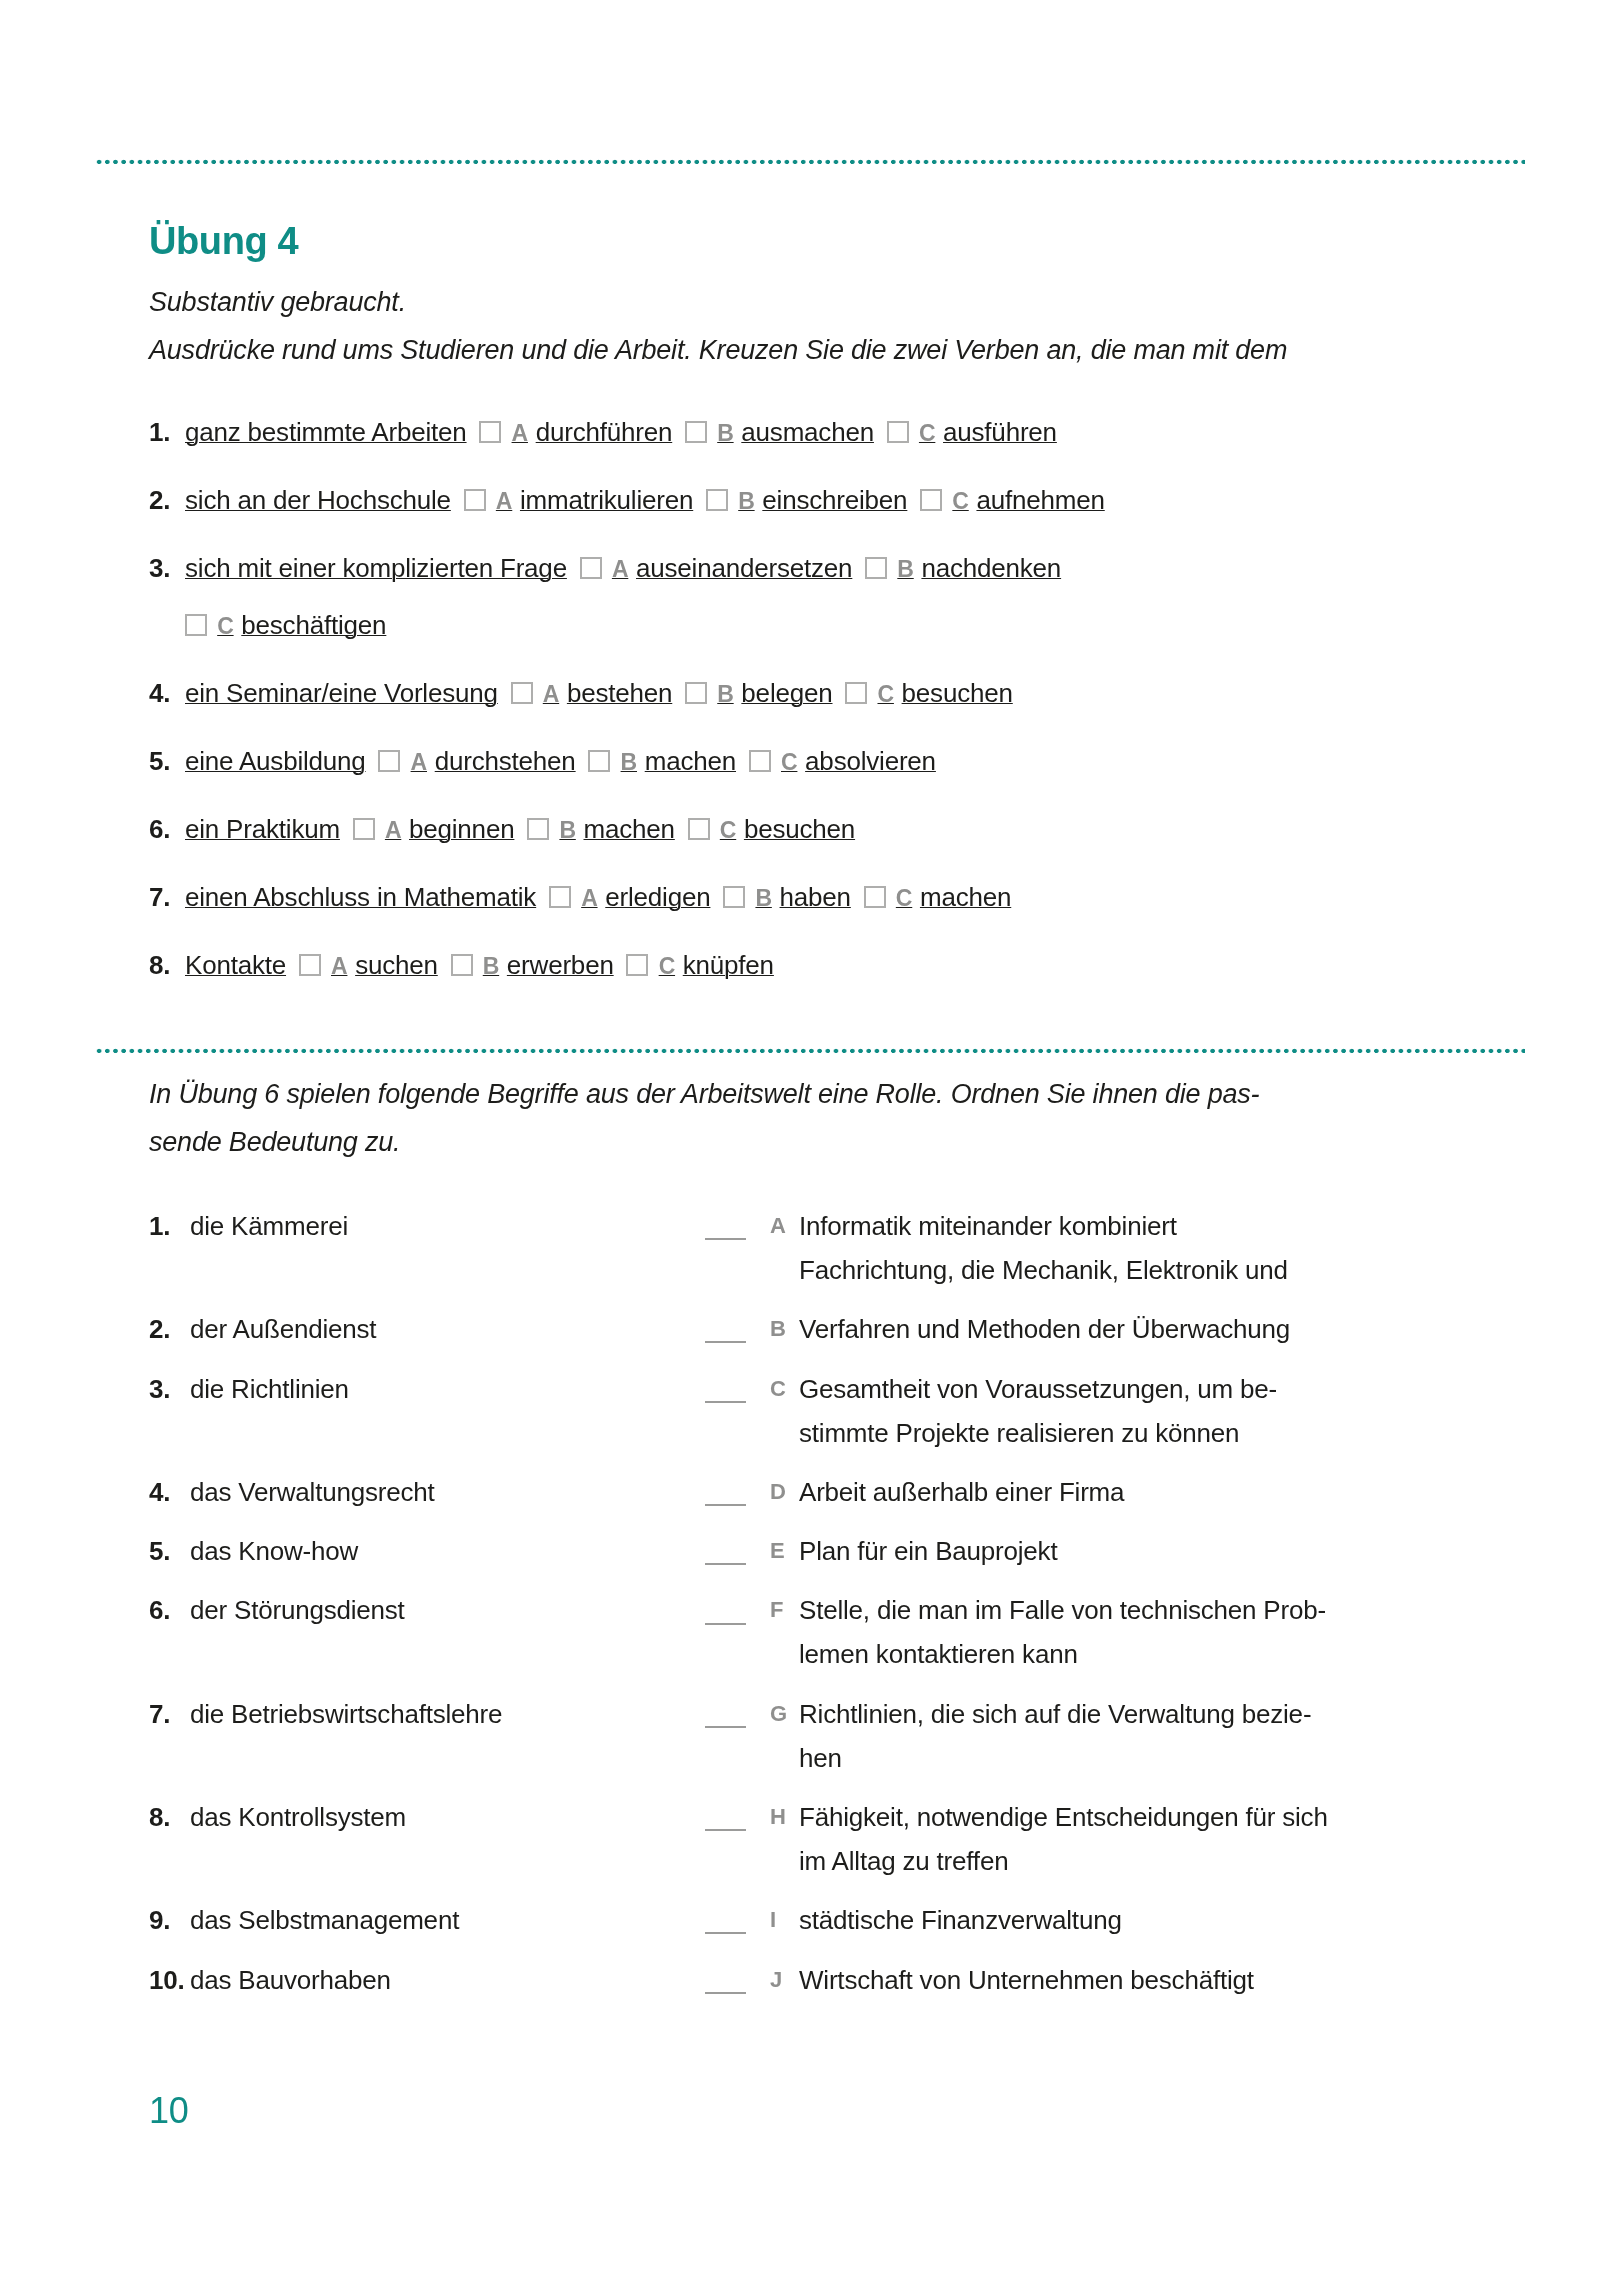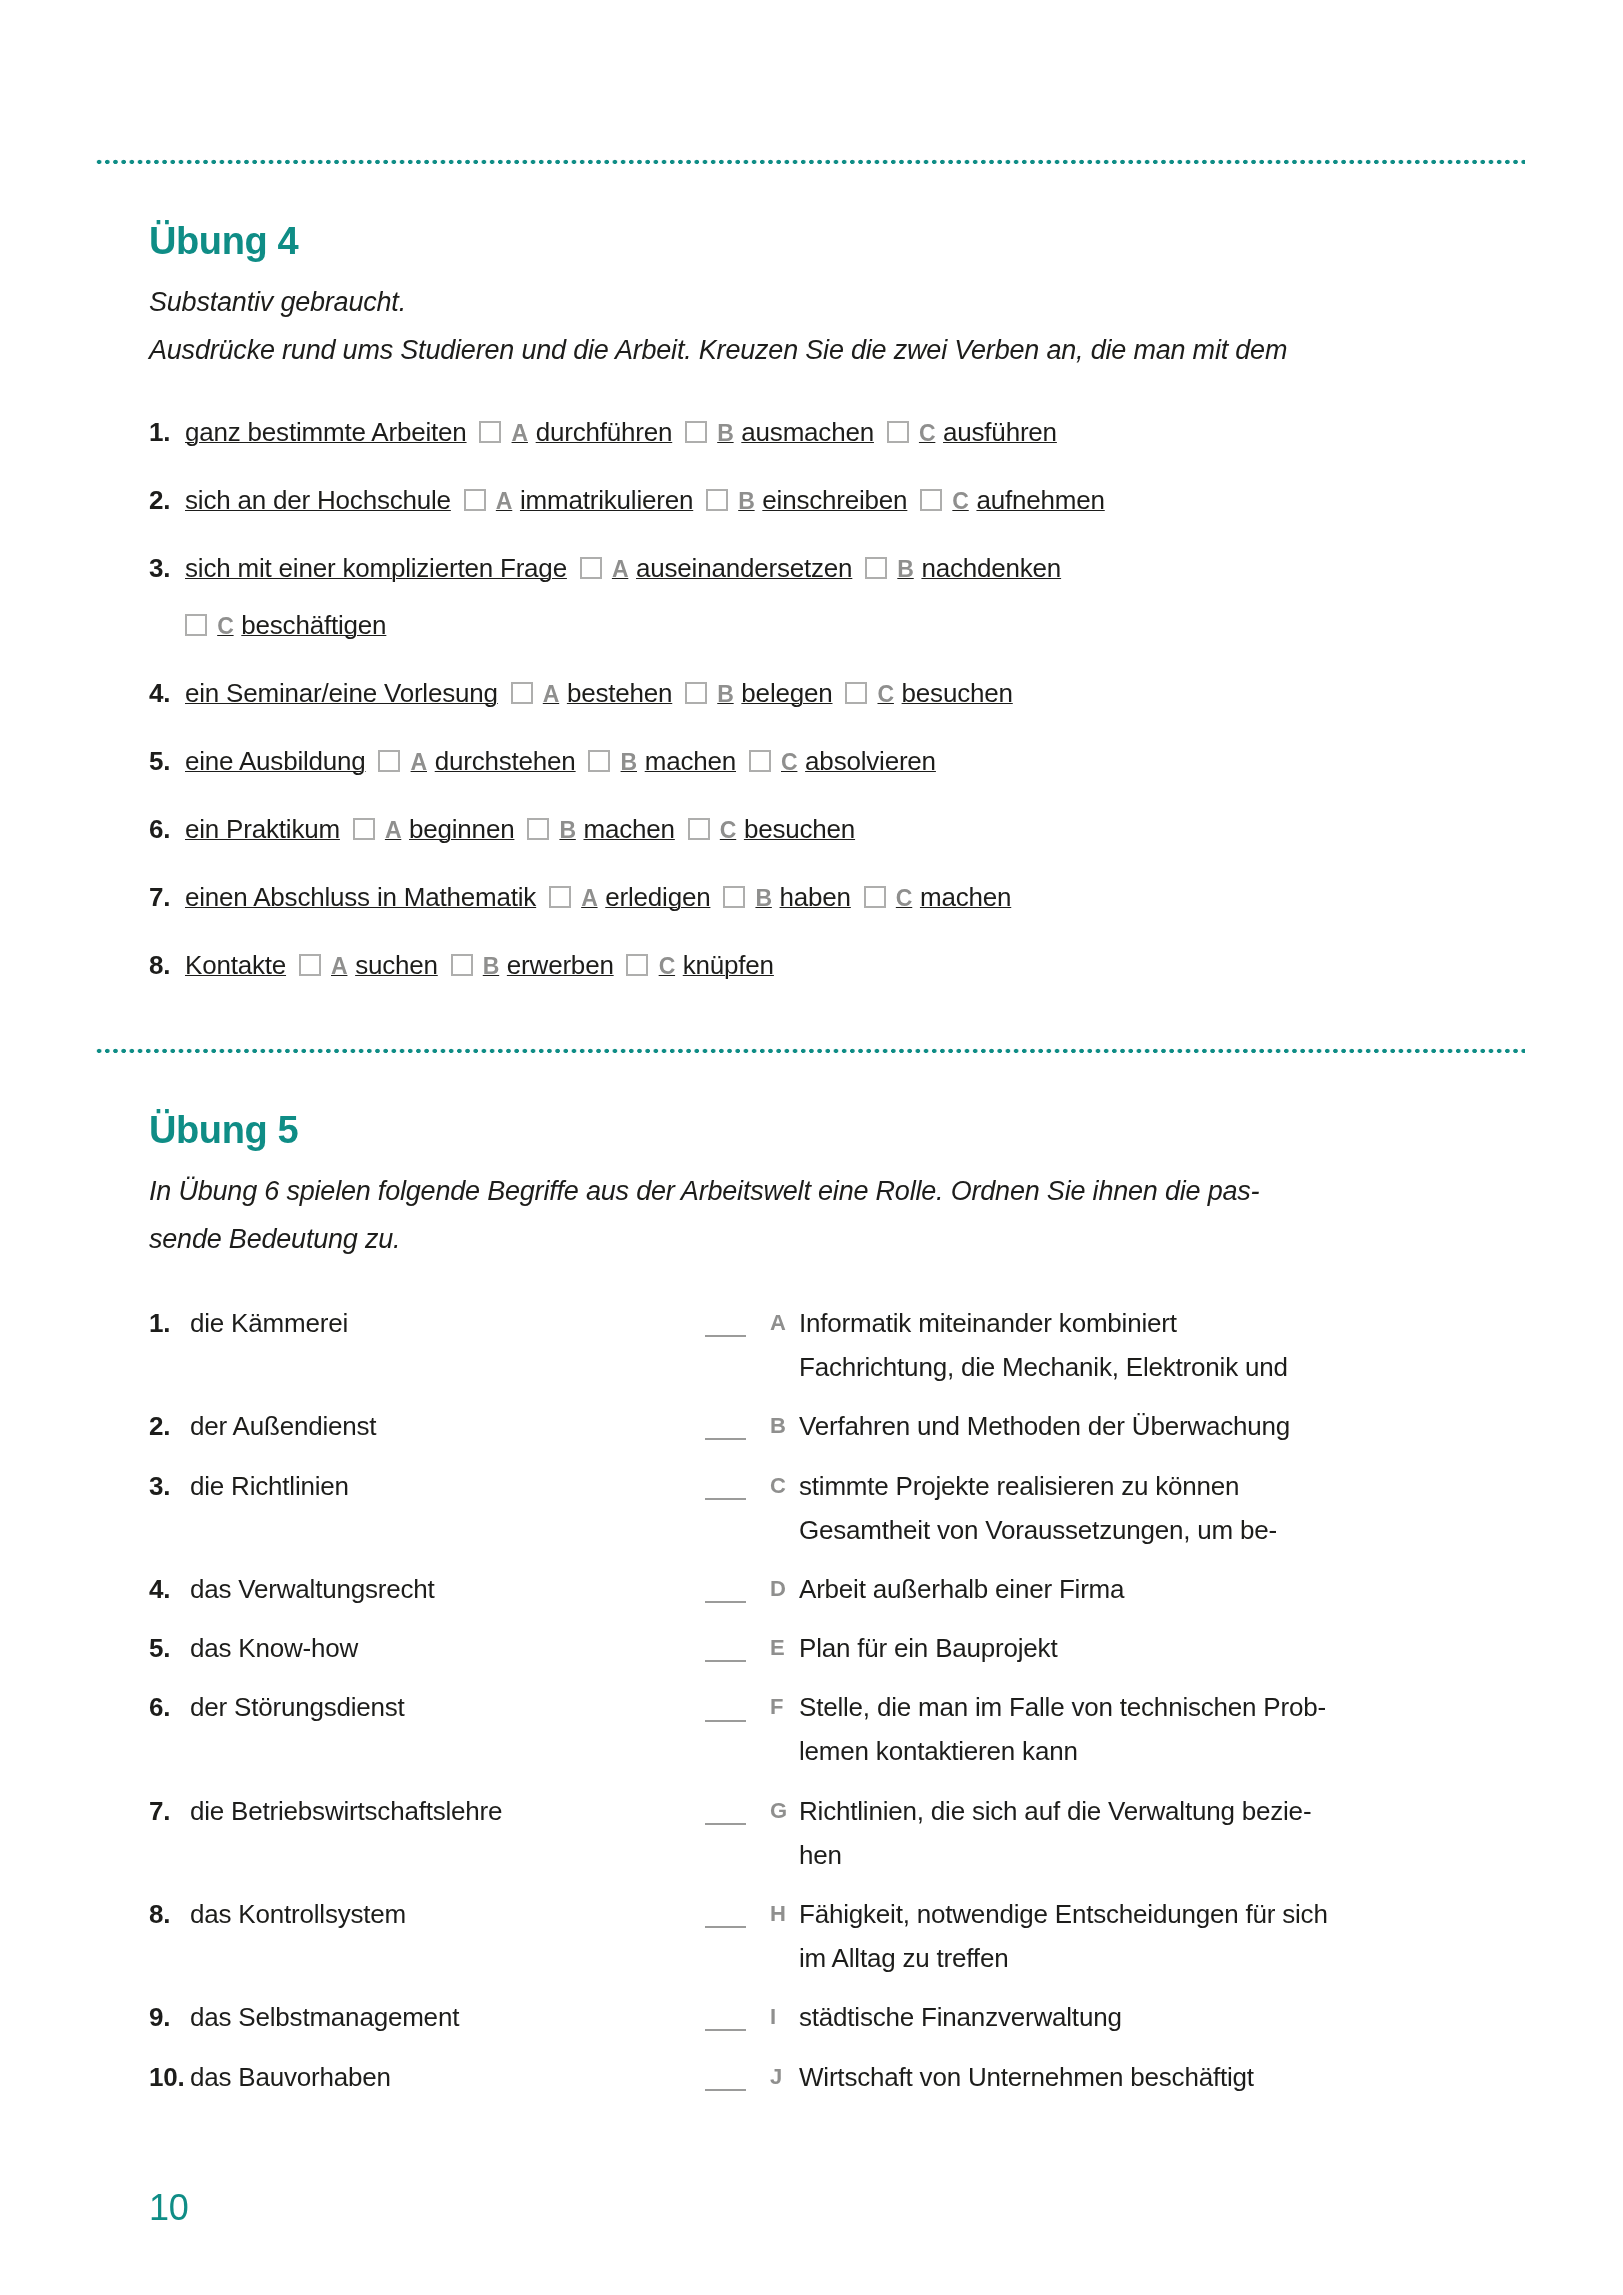--- a/index.html
+++ b/index.html
@@ -80,21 +80,20 @@
     <div class="x4"><span class="n">6.</span><span class="s">ein Praktikum</span><span class="cb"></span><span class="lt">A</span><span class="v">beginnen</span><span class="cb"></span><span class="lt">B</span><span class="v">machen</span><span class="cb"></span><span class="lt">C</span><span class="v">besuchen</span></div>
 
     <div class="x4"><span class="n">7.</span><span class="s">einen Abschluss in Mathematik</span><span class="cb"></span><span class="lt">A</span><span class="v">erledigen</span><span class="cb"></span><span class="lt">B</span><span class="v">haben</span><span class="cb"></span><span class="lt">C</span><span class="v">machen</span></div>
 
     <div class="x4"><span class="n">8.</span><span class="s">Kontakte</span><span class="cb"></span><span class="lt">A</span><span class="v">suchen</span><span class="cb"></span><span class="lt">B</span><span class="v">erwerben</span><span class="cb"></span><span class="lt">C</span><span class="v">knüpfen</span></div>
 
   </div>
 
   <div class="rule rule2"></div>
 
-  <div class="ex-title">Übung 5</div>
 
   <div class="instr">
     <div class="line">In Übung 6 spielen folgende Begriffe aus der Arbeitswelt eine Rolle. Ordnen Sie ihnen die pas-</div>
     <div class="line">sende Bedeutung zu.</div>
   </div>
 
   <div class="m-list">
 
     <div class="m-row">
       <span class="n">1.</span>
@@ -116,22 +115,22 @@
           <span class="def-line">Verfahren und Methoden der Überwachung</span>
         </span>
     </div>
 
     <div class="m-row">
       <span class="n">3.</span>
       <span class="term">die Richtlinien</span>
       <span><span class="blank"></span></span>
       <span class="ml">C</span>
       <span class="def">
+          <span class="def-line">Gesamtheit von Voraussetzungen, um be-</span>
           <span class="def-line">stimmte Projekte realisieren zu können</span>
-          <span class="def-line">Gesamtheit von Voraussetzungen, um be-</span>
         </span>
     </div>
 
     <div class="m-row">
       <span class="n">4.</span>
       <span class="term">das Verwaltungsrecht</span>
       <span><span class="blank"></span></span>
       <span class="ml">D</span>
       <span class="def">
           <span class="def-line">Arbeit außerhalb einer Firma</span>

